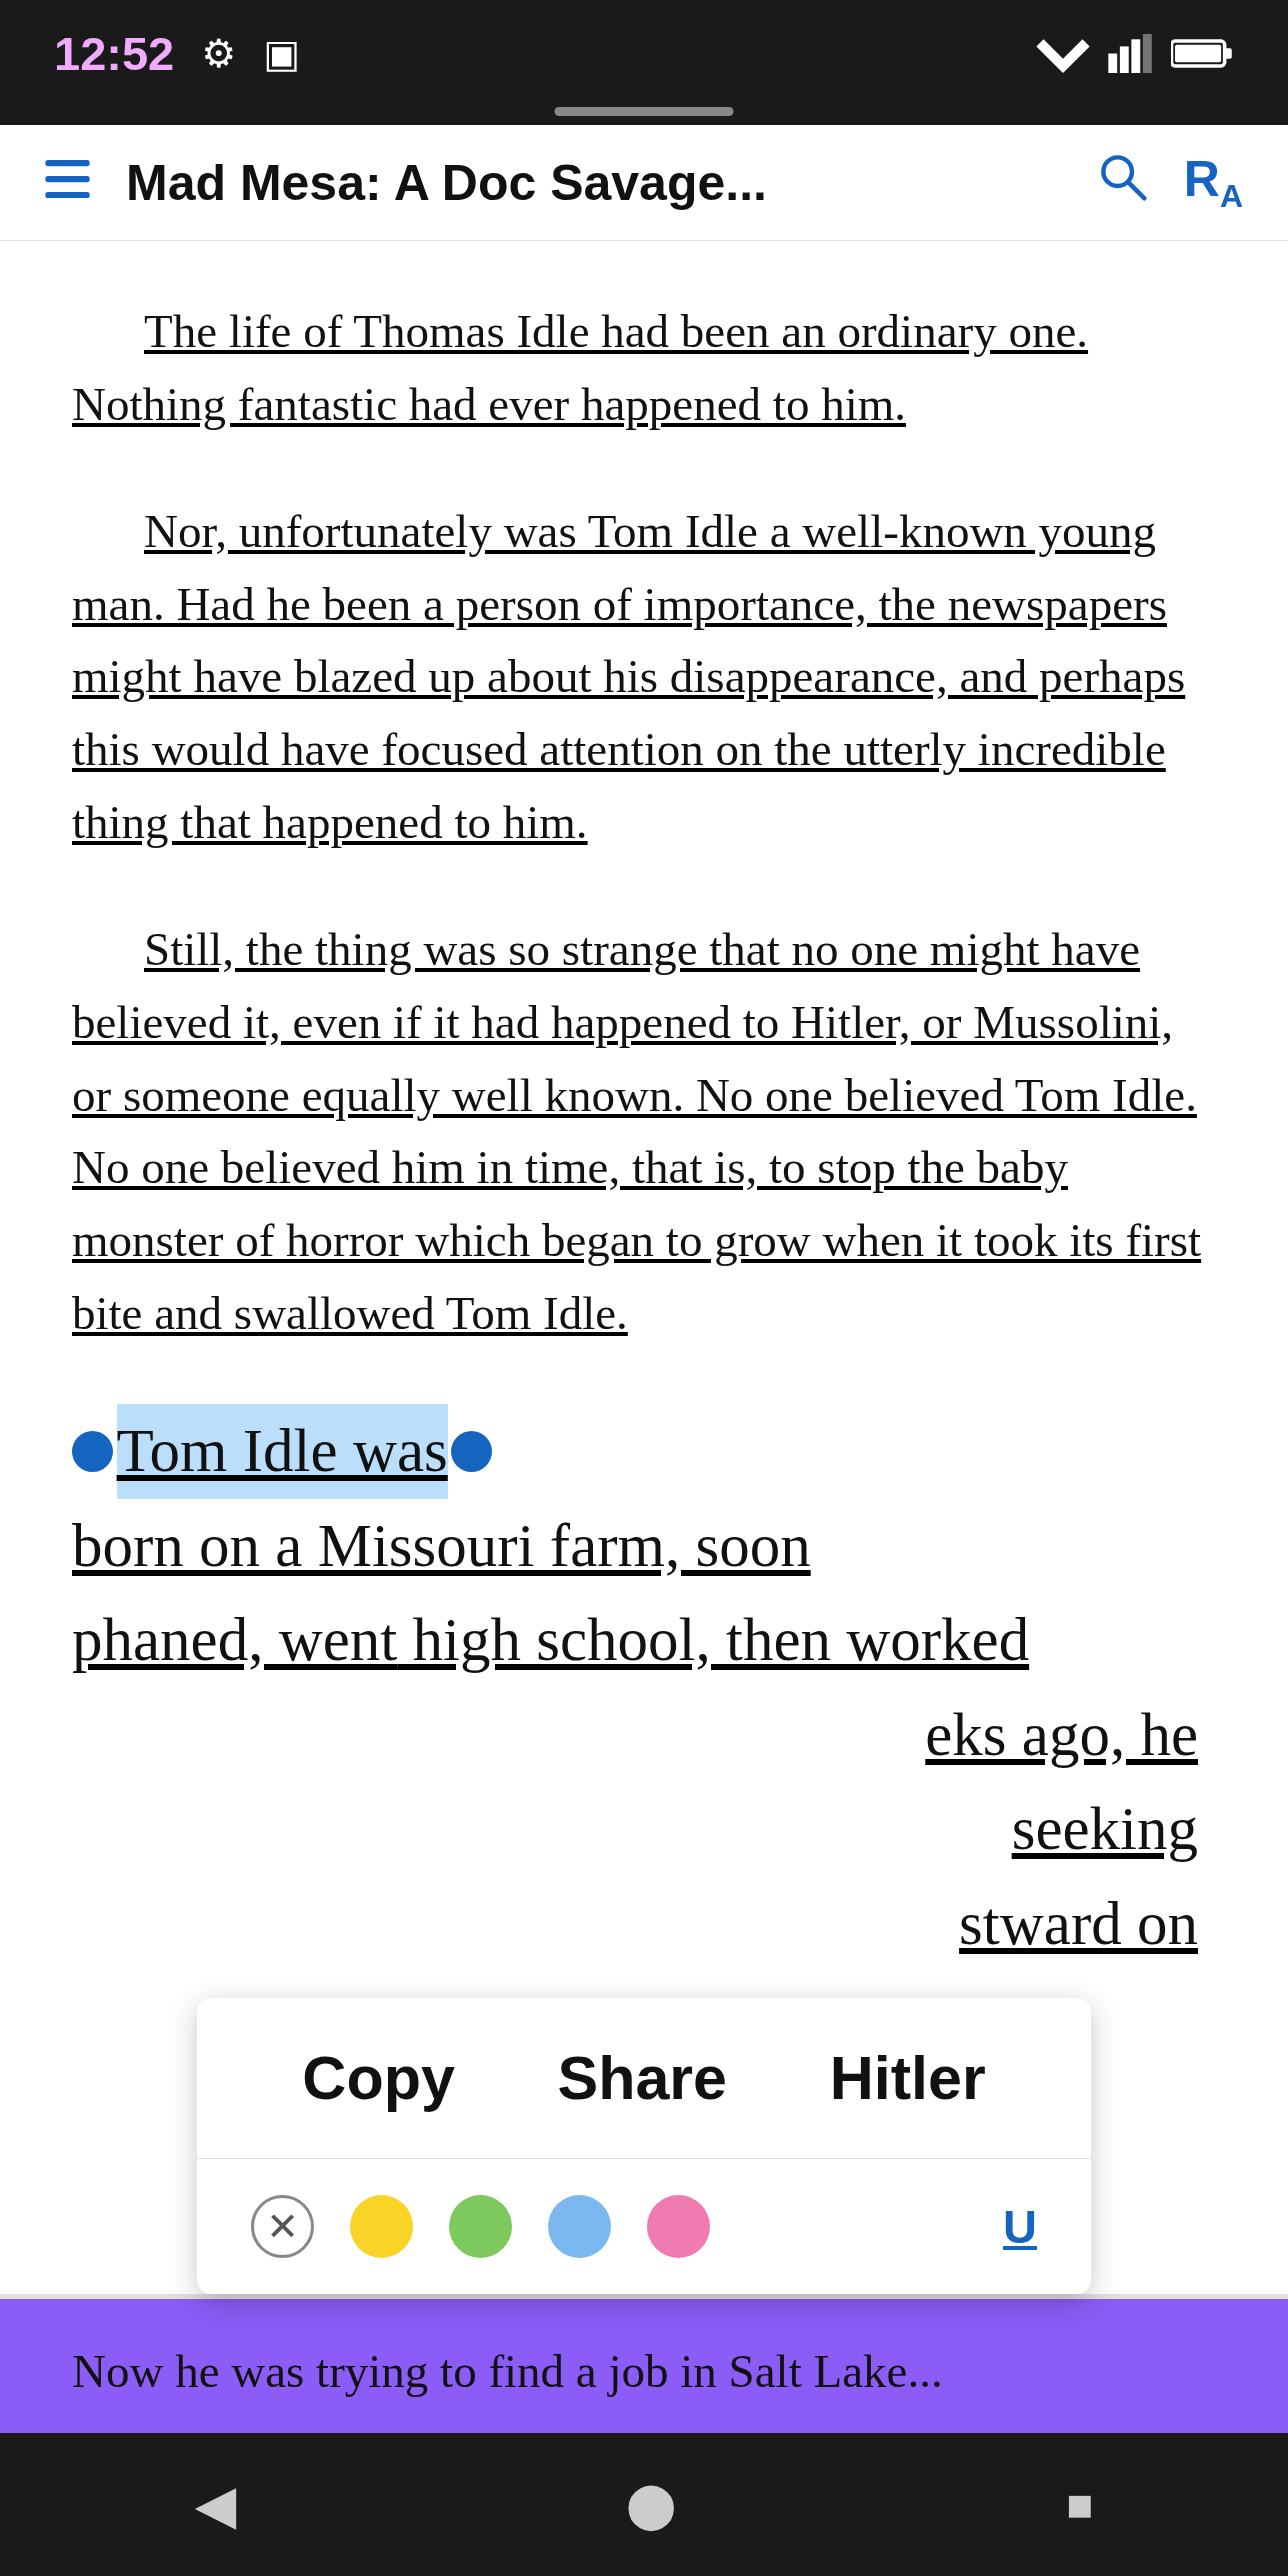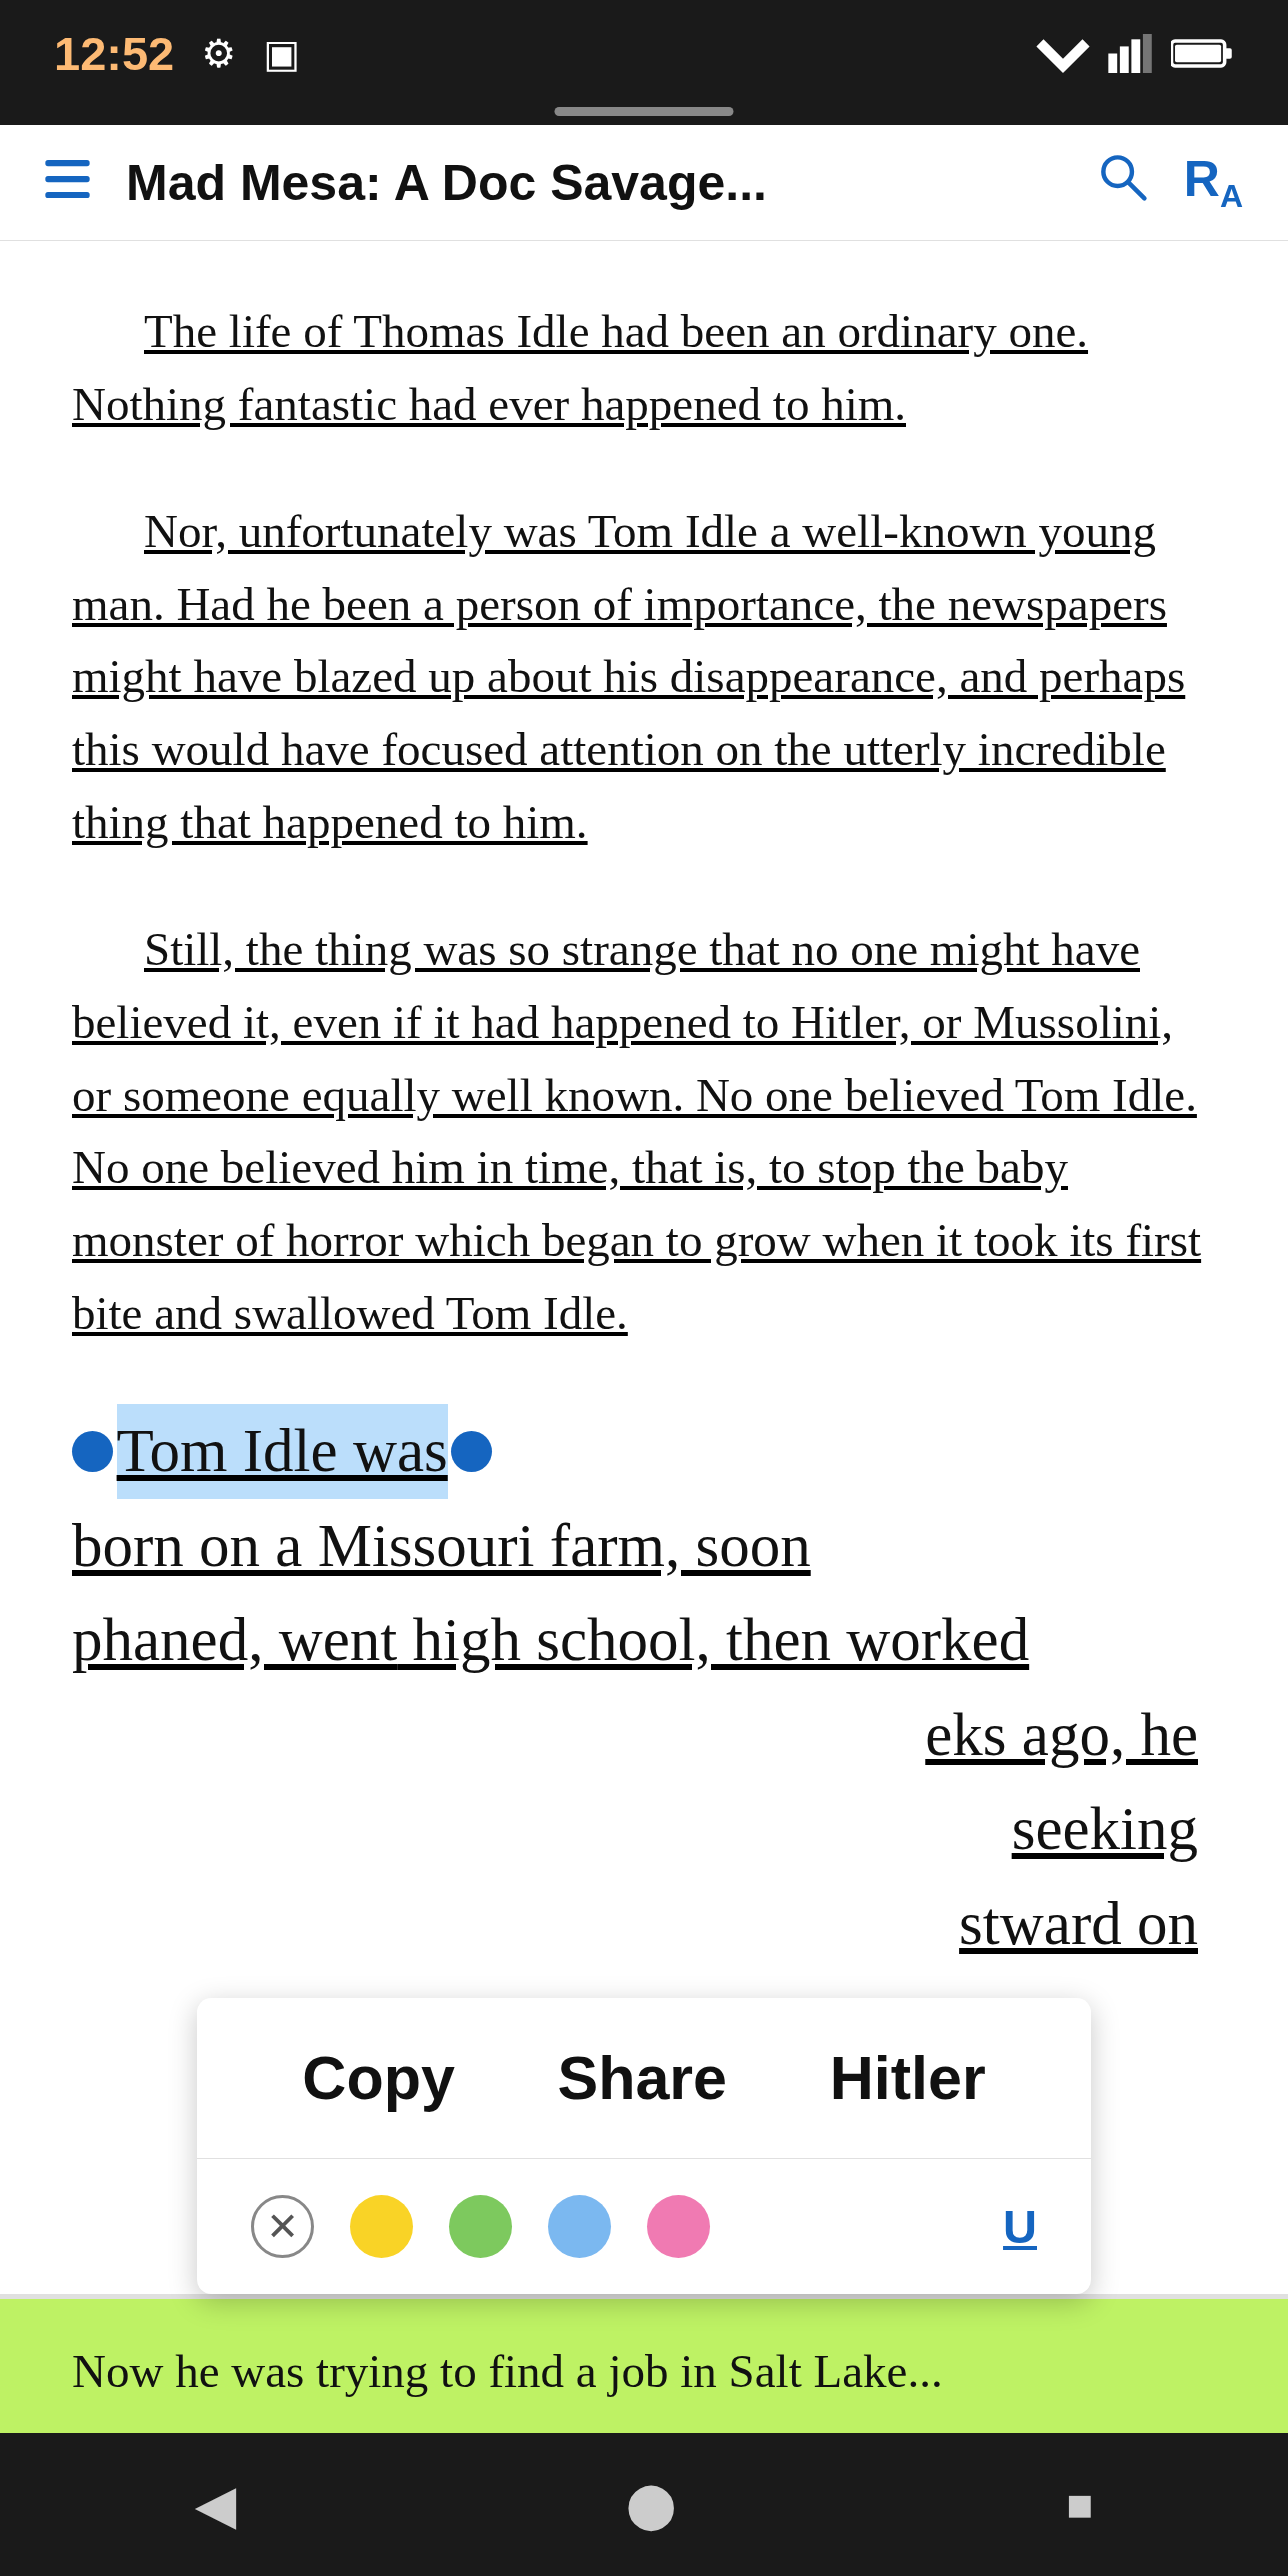--- a/index.html
+++ b/index.html
@@ -23,21 +23,21 @@
       padding: 0 54px;
     }
 
     .status-left {
       display: flex;
       align-items: center;
       gap: 27px;
     }
 
     .status-time {
-      color: #fdba74;
+      color: #f0abfc;
       font-family: sans-serif;
       font-size: 47px;
       font-weight: bold;
     }
 
     .status-icon {
       color: #fff;
       font-size: 39px;
     }
 
@@ -213,21 +213,21 @@
       background: #888;
       border-radius: 4.5px;
     }
 
     .content-scroll {
       background: #fff;
       width: 100%;
     }
 
     .bottom-text-preview {
-      background: #bef264;
+      background: #8b5cf6;
       padding: 36px 72px;
       font-size: 47px;
       line-height: 1.55;
       color: #111;
       border-top: 1.8px solid #e0e0e0;
     }
   </style>
 </head>
 <body>
 

